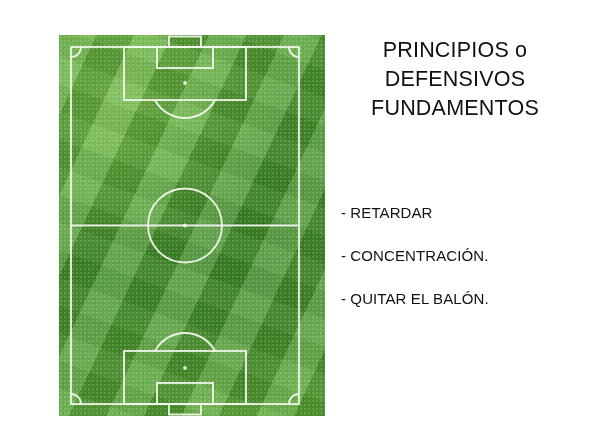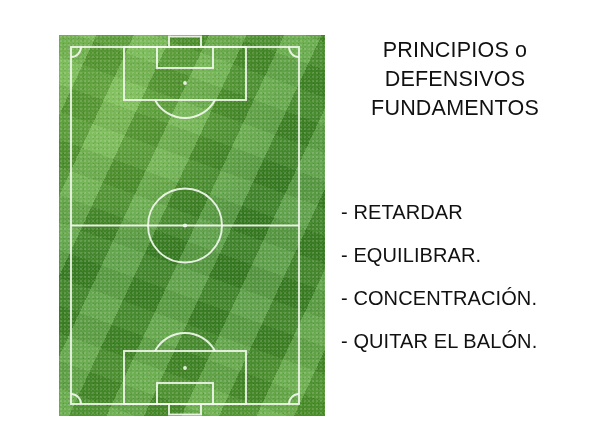--- a/index.html
+++ b/index.html
@@ -96,21 +96,21 @@
   }
 
   .bullet-list {
     position: absolute;
     left: 31px;
     top: 203px;
     width: 255px;
   }
 
   .bullet-item {
-    font-size: 20px;
+    font-size: 15px;
     line-height: 19px;
     color: #111111;
     margin-bottom: 24px;
     white-space: nowrap;
     letter-spacing: 0.1px;
   }
   .bullet-item:last-child { margin-bottom: 8px; }
 </style>
 </head>
 <body>
@@ -160,19 +160,18 @@
   <div class="text-column">
 
     <div class="title-block">
       <div class="title-line">PRINCIPIOS o</div>
       <div class="title-line">DEFENSIVOS</div>
       <div class="title-line">FUNDAMENTOS</div>
     </div>
 
     <div class="bullet-list">
       <div class="bullet-item">- RETARDAR</div>
-      <div class="bullet-item">- EQUILIBRAR.</div>
       <div class="bullet-item">- CONCENTRACIÓN.</div>
       <div class="bullet-item">- QUITAR EL BALÓN.</div>
     </div>
 
   </div>
 </div>
 
 </body></html>

